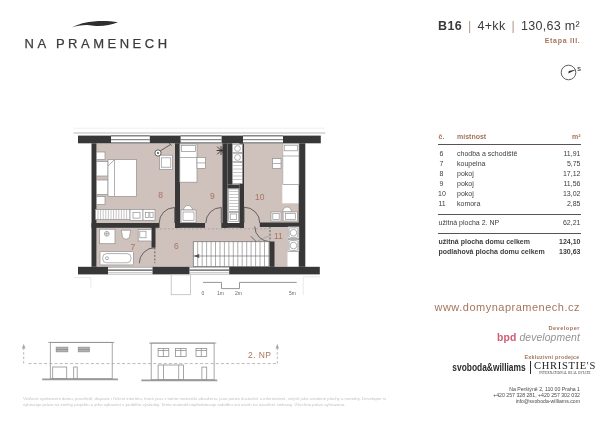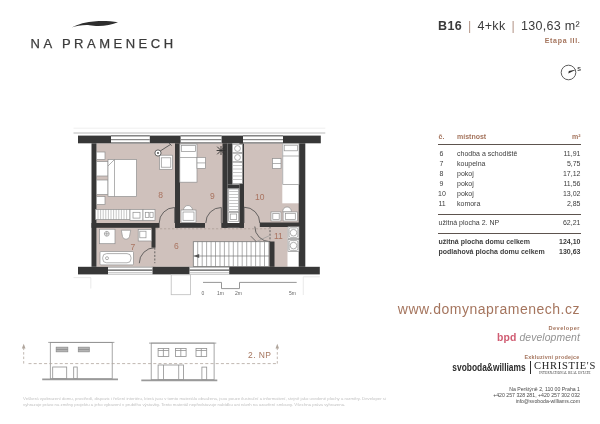--- a/index.html
+++ b/index.html
@@ -7,21 +7,21 @@
        font-family:"Liberation Sans",sans-serif;overflow:hidden;}
   .abs{position:absolute;}
 </style>
 </head>
 <body>
 
 <svg class="abs" style="left:0;top:0;" width="200" height="60" viewBox="0 0 200 60">
   <path d="M 71.5 27.4 C 78 24.0, 86 21.8, 96 21.2 C 104 20.8, 112 21.3, 118 22.3 C 112.5 24.6, 105 26.0, 98.5 26.0 C 95 26.0, 92 25.5, 89.5 25.2 C 83 24.7, 76.5 26.0, 71.5 27.4 Z" fill="#2e2e2e"></path>
 </svg>
 
-<div class="abs" style="left:24.5px;top:36.2px;font-size:13px;color:#3b3b3b;letter-spacing:3.5px;-webkit-text-stroke:0.25px #3b3b3b;white-space:nowrap;margin-left:6px;">NA PRAMENECH</div>
+<div class="abs" style="left:24.5px;top:36.2px;font-size:13px;color:#3b3b3b;letter-spacing:3.5px;-webkit-text-stroke:0.25px #3b3b3b;white-space:nowrap;">NA PRAMENECH</div>
 
 <div class="abs" style="right:20px;top:19px;font-size:12.5px;color:#3a3a3a;white-space:nowrap;letter-spacing:0.3px;">
   <b>B16</b><span style="color:#b5978a;margin:0 6px;">|</span>4+kk<span style="color:#b5978a;margin:0 6px;">|</span>130,63 m²
 </div>
 
 <div class="abs" style="right:19.5px;top:36.5px;font-size:7px;font-weight:bold;color:#a5755e;letter-spacing:0.7px;">Etapa III.</div>
 
 <svg class="abs" style="left:550px;top:58px;" width="40" height="28" viewBox="0 0 40 28">
   <circle cx="18.5" cy="14.5" r="7.3" fill="none" stroke="#4a4a4a" stroke-width="0.9"></circle>
   <polygon points="18.3,15.5 26.3,11.6 18.8,13.1" fill="#2e2e2e"></polygon>
@@ -478,21 +478,21 @@
     <span style="position:absolute;left:1px;">užitná plocha domu celkem</span>
       <span style="position:absolute;right:0;">124,10</span>
   </div>
 
   <div class="abs" style="top:248.4px;width:143px;font-size:7px;font-weight:bold;color:#3d3d3d;">
     <span style="position:absolute;left:1px;">podlahová plocha domu celkem</span>
       <span style="position:absolute;right:0;">130,63</span>
   </div>
 </div>
 
-<div class="abs" style="right:20px;top:301px;font-size:14px;color:#a5755e;letter-spacing:0.5px;padding-left:16px;">www.domynapramenech.cz</div>
+<div class="abs" style="right:20px;top:301px;font-size:11px;color:#a5755e;letter-spacing:0.5px;padding-left:16px;">www.domynapramenech.cz</div>
 
 <div class="abs" style="right:20px;top:325.3px;font-size:5.6px;font-weight:bold;color:#a5755e;letter-spacing:0.5px;">Developer</div>
 
 <div class="abs" style="right:20px;top:331.8px;font-size:10.4px;letter-spacing:0.1px;white-space:nowrap;">
   <span style="color:#d05c72;font-weight:bold;">bpd</span> <span style="color:#939393;font-style:italic;">development</span>
 </div>
 
 <div class="abs" style="right:20.5px;top:354.3px;font-size:5.4px;font-weight:bold;color:#a5755e;letter-spacing:0.25px;">Exkluzivní prodejce</div>
 
 <div class="abs" style="right:4px;top:360.5px;white-space:nowrap;">

